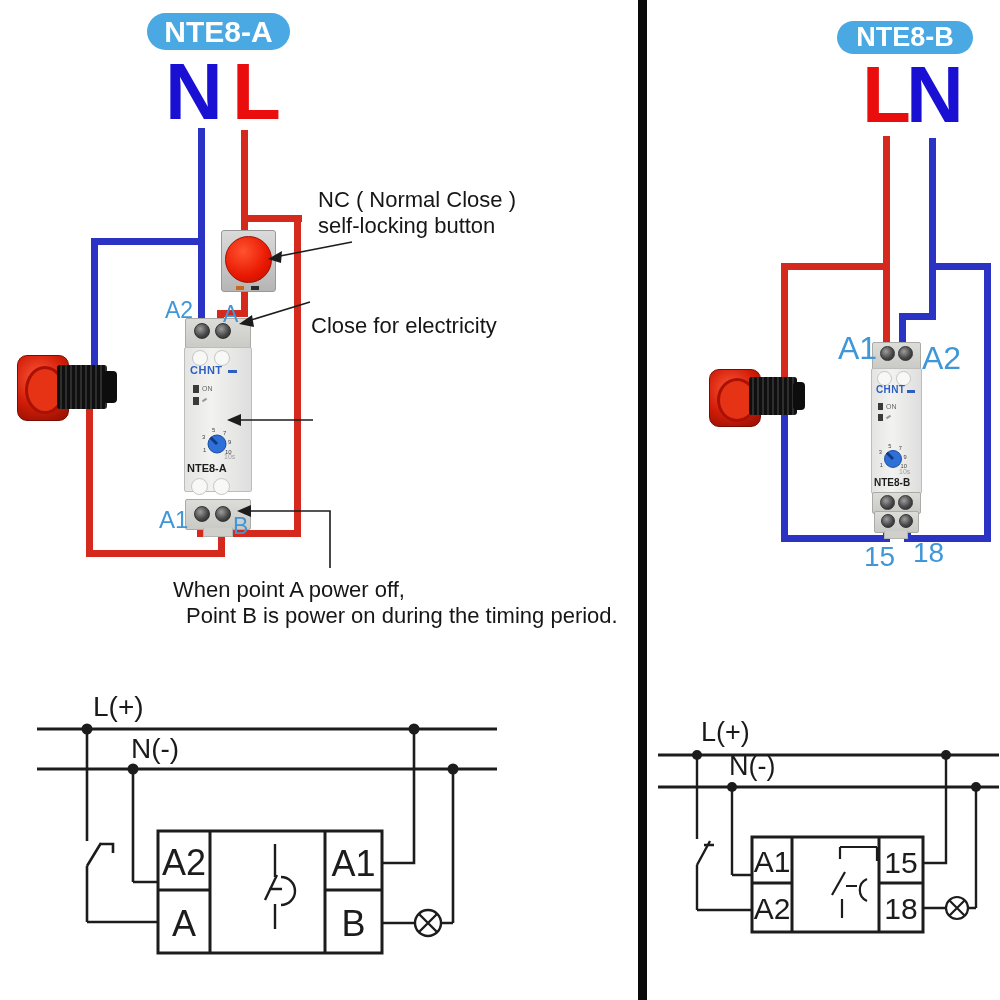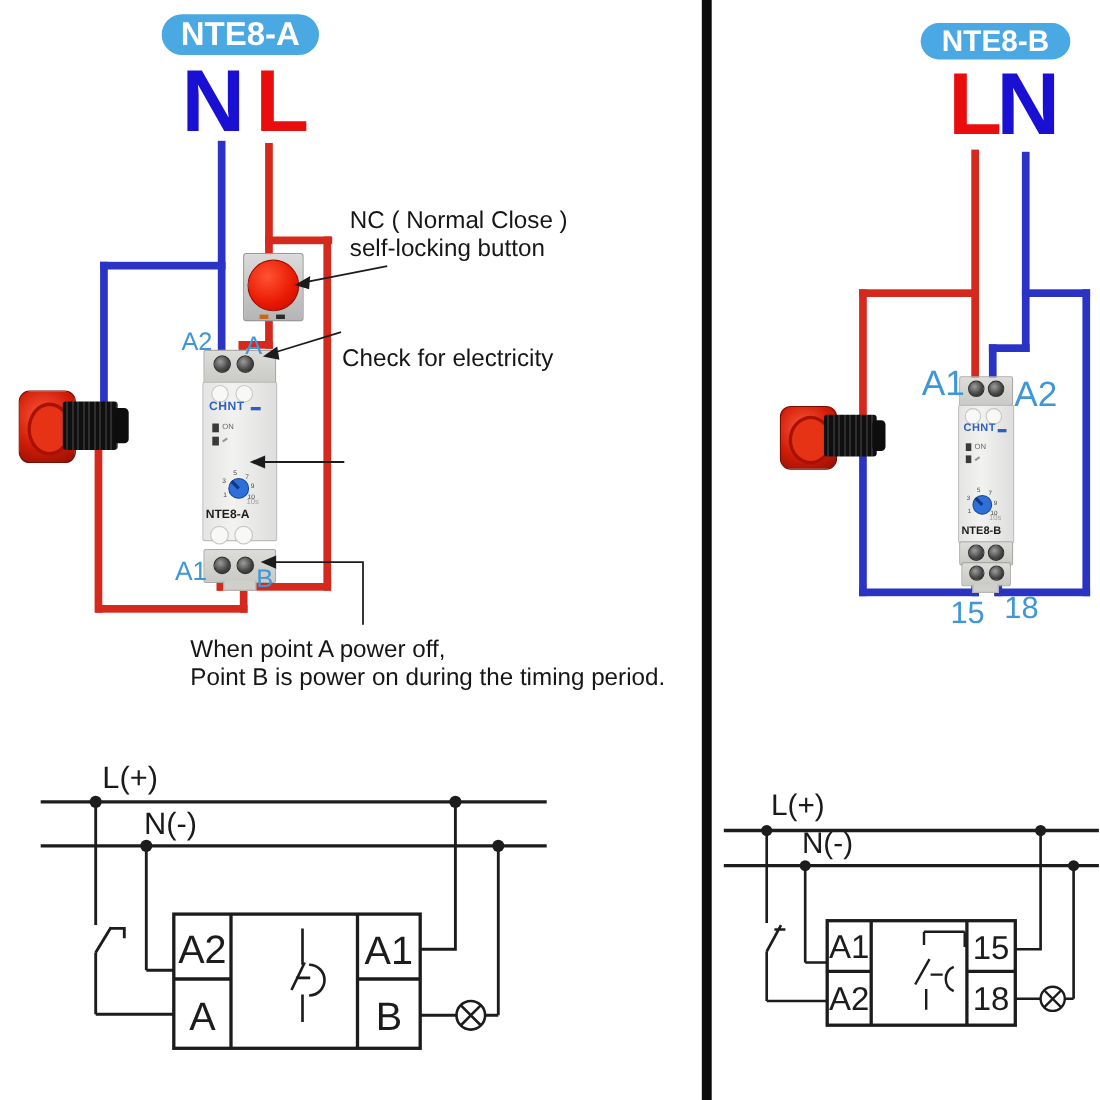--- a/index.html
+++ b/index.html
@@ -95,23 +95,23 @@
   <div class="part screw" style="left:215px;top:506px;width:14px;height:14px;"></div>
   <div class="part" style="left:203px;top:528px;width:28px;height:8px;background:#cfcfcc;border:1px solid #b3b3b0;border-top:none;"></div>
 
   <div class="lbl termlbl" style="left:165px;top:297px;font-size:23px;">A2</div>
   <div class="lbl termlbl" style="left:223px;top:301px;font-size:23px;">A</div>
   <div class="lbl termlbl" style="left:159px;top:506px;font-size:24px;">A1</div>
   <div class="lbl termlbl" style="left:233px;top:513px;font-size:23px;">B</div>
 
   <div class="lbl note" style="left:318px;top:213px;">self-locking button</div>
   <div class="lbl note" style="left:318px;top:187px;">NC ( Normal Close )</div>
-  <div class="lbl note" style="left:311px;top:313px;">Check for electricity</div>
+  <div class="lbl note" style="left:311px;top:313px;">Close for electricity</div>
   <div class="lbl note" style="left:173px;top:577px;">When point A power off,</div>
-  <div class="lbl note" style="left:173px;top:603px;text-align:center;">Point B is power on during the timing period.</div>
+  <div class="lbl note" style="left:186px;top:603px;text-align:center;">Point B is power on during the timing period.</div>
 
   <div class="lbl" style="left:93px;top:691px;font-size:28px;">L(+)</div>
   <div class="lbl" style="left:131px;top:733px;font-size:28px;">N(-)</div>
   <div class="lbl celllbl" style="left:158px;top:842px;width:52px;font-size:36px;">A2</div>
   <div class="lbl celllbl" style="left:158px;top:903px;width:52px;font-size:36px;">A</div>
   <div class="lbl celllbl" style="left:325px;top:843px;width:57px;font-size:36px;">A1</div>
   <div class="lbl celllbl" style="left:325px;top:903px;width:57px;font-size:36px;">B</div>
 
   <div class="pill" style="left:837px;top:21px;width:136px;height:33px;border-radius:17px;font-size:27px;">
     <span>NTE8-B</span>

